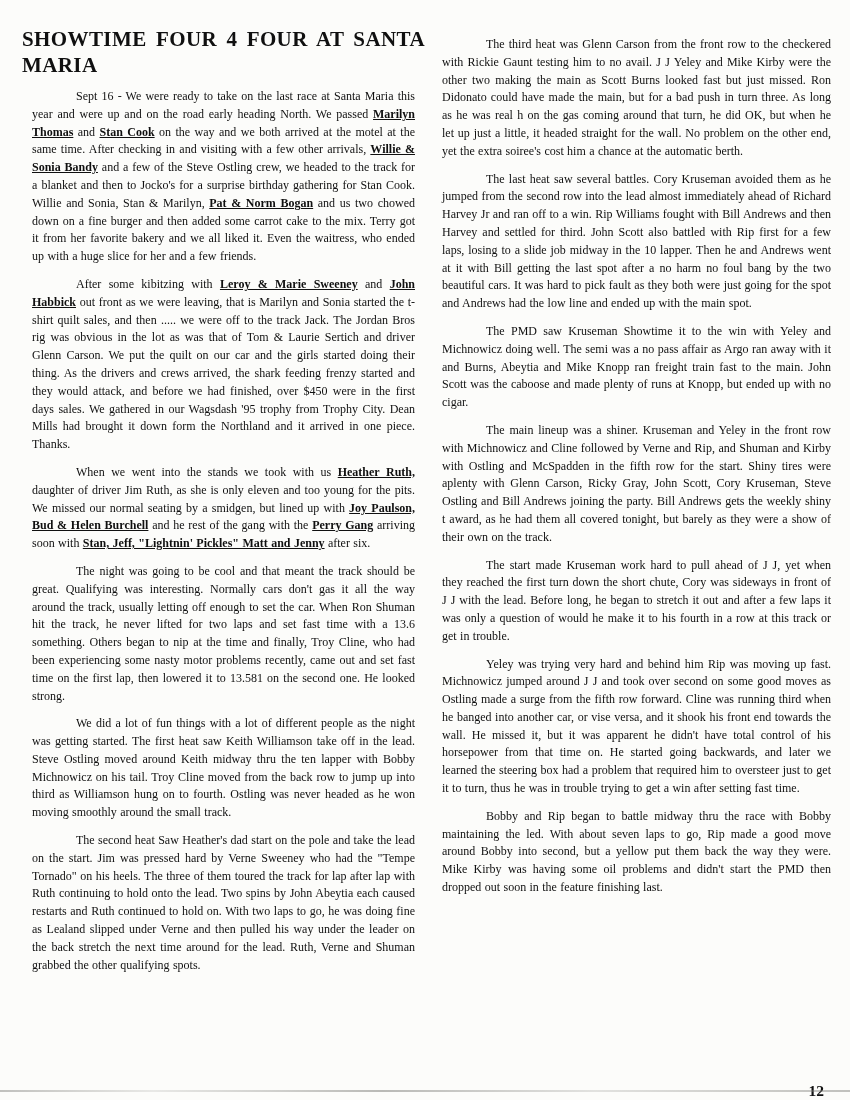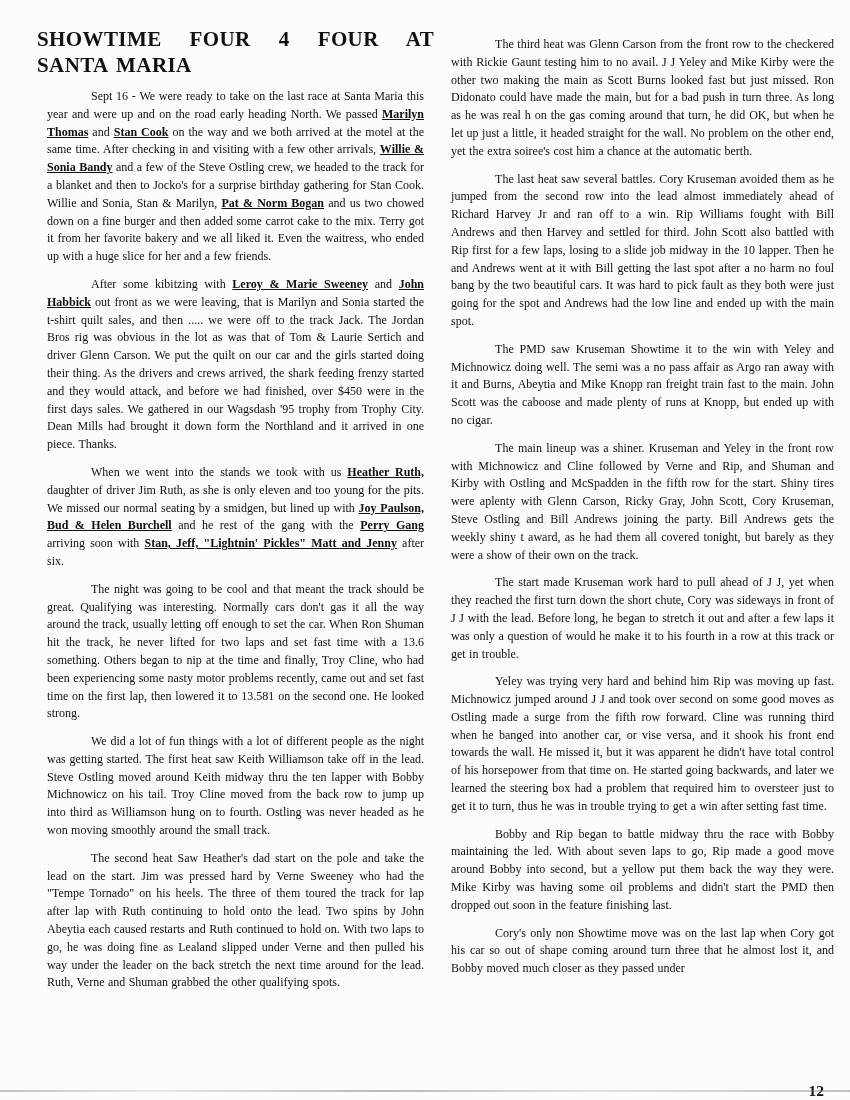--- a/index.html
+++ b/index.html
@@ -12,21 +12,21 @@
     width: 850px;
     height: 1100px;
     background: #fcfcfa;
     font-family: "Liberation Serif", serif;
     color: #101010;
     overflow: hidden;
     box-sizing: border-box;
   }
   .columns {
     display: flex;
-    padding: 26px 6px 0 37px;
+    padding: 26px 6px 0 22px;
     gap: 7px;
   }
   .col {
     box-sizing: border-box;
   }
   .col-left { width: 403px; }
   .col-right { width: 409px; }
   .title {
     font-size: 21px;
     line-height: 26px;
@@ -84,19 +84,18 @@
     </div>
     <div class="col col-right">
       <div>
           <p class="para">The third heat was Glenn Carson from the front row to the checkered with Rickie Gaunt testing him to no avail. J J Yeley and Mike Kirby were the other two making the main as Scott Burns looked fast but just missed. Ron Didonato could have made the main, but for a bad push in turn three. As long as he was real h on the gas coming around that turn, he did OK, but when he let up just a little, it headed straight for the wall. No problem on the other end, yet the extra soiree's cost him a chance at the automatic berth.</p>
           <p class="para">The last heat saw several battles. Cory Kruseman avoided them as he jumped from the second row into the lead almost immediately ahead of Richard Harvey Jr and ran off to a win. Rip Williams fought with  Bill Andrews and then Harvey and settled for third. John Scott also battled with Rip first for a few laps, losing to a slide job midway in the 10 lapper. Then he and Andrews went at it with Bill getting the last spot after a no harm no foul bang by the two beautiful cars. It was hard to pick fault as they both were just going for the spot and Andrews had the low line and ended up with the main spot.</p>
           <p class="para">The PMD saw Kruseman Showtime it to the win with Yeley and Michnowicz doing well. The semi was a no pass affair as Argo ran away with it and Burns, Abeytia and Mike Knopp ran freight train fast to the main. John Scott was the caboose and made plenty of runs at Knopp, but ended up with no cigar.</p>
           <p class="para">The main lineup was a shiner. Kruseman and Yeley in the front row with Michnowicz and Cline followed by Verne and Rip, and Shuman and Kirby with Ostling and McSpadden in the fifth row for the start. Shiny tires were aplenty with Glenn Carson, Ricky Gray, John Scott, Cory Kruseman, Steve Ostling and Bill Andrews joining the party. Bill Andrews gets the weekly shiny t award, as he had them all covered tonight, but barely as they were a show of their own on the track.</p>
           <p class="para">The start made Kruseman work hard to pull ahead of J J, yet when they reached the first turn down the short chute, Cory was sideways in front of J J with the lead. Before long, he began to stretch it out and after a few laps it was only a question of would he make it to his fourth in a row at this track or get in trouble.</p>
           <p class="para">Yeley was trying very hard and behind him Rip was moving up fast. Michnowicz jumped around J J and took over second on some good moves as Ostling made a surge from the fifth row forward. Cline was running third when he banged into another car, or vise versa, and it shook his front end towards the wall. He missed it, but it was apparent he didn't have total control of his horsepower from that time on. He started going backwards, and later we learned the steering box had a problem that required him to oversteer just to get it to turn, thus he was in trouble trying to get a win after setting fast time.</p>
           <p class="para">Bobby and Rip began to battle midway thru the race with Bobby maintaining the led. With about seven laps to go, Rip made a good move around Bobby into second, but a yellow put them back the way they were. Mike Kirby was having some oil problems and didn't start the PMD then dropped out soon in the feature finishing last.</p>
-          <p class="para">Cory's only non Showtime move was on the last lap when Cory got his car so out of shape coming around turn three that he almost lost it, and Bobby moved much closer as they passed under</p>
         </div>
     </div>
   </div>
   <div class="page-number">12</div>
   <div class="scan-edge-line"></div>
 </div>
 
 </body></html>

